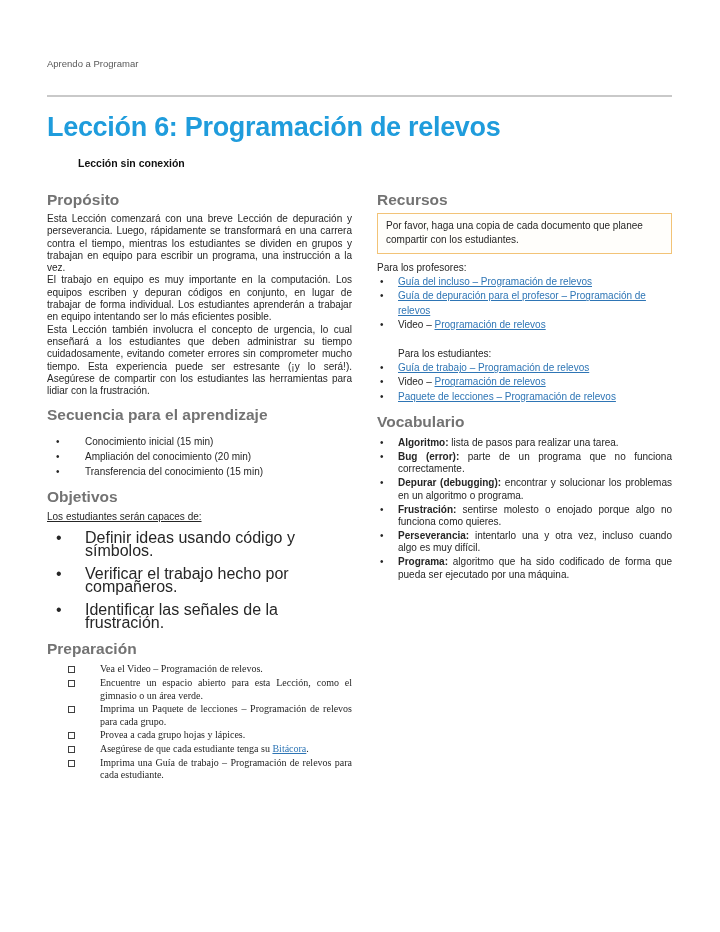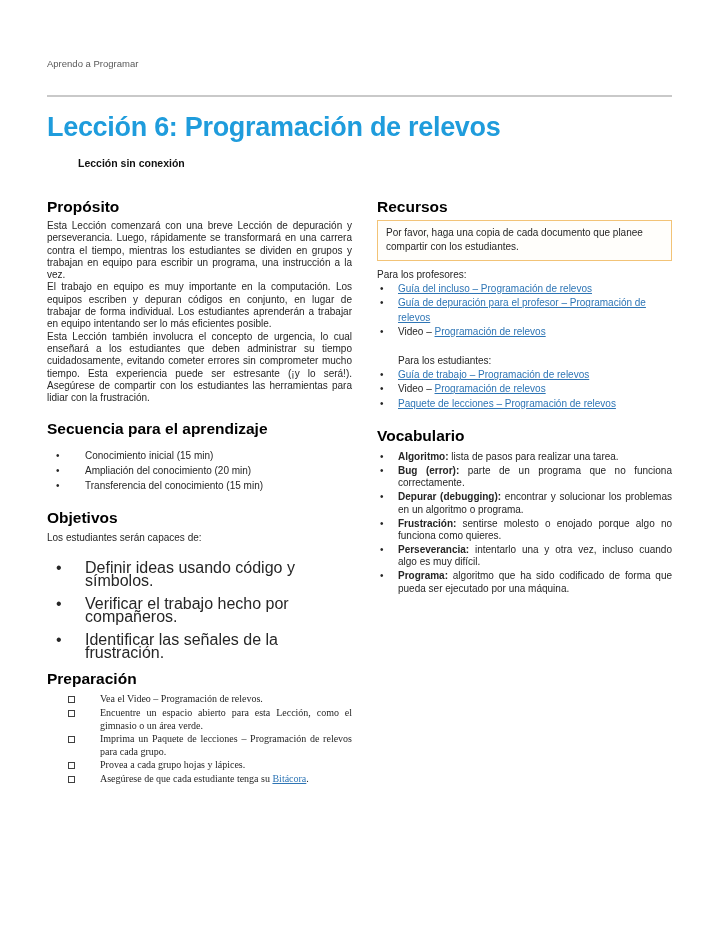--- a/index.html
+++ b/index.html
@@ -11,31 +11,31 @@
   }
   .doc-header { font-size:9.5px; color:#595959; }
   .header-rule { border:0; border-top:2px solid #c9c9c9; margin:26px 0 0 0; }
   .title { color:#1f9cdc; font-size:27px; font-weight:bold; margin:15px 0 0 0; letter-spacing:-0.3px; }
   .subtitle { font-size:10.5px; font-weight:bold; margin-top:14px; color:#111;padding-left:31px; }
 
   .columns { display:flex; gap:25px; margin-top:13px; }
   .col-left  { width:305px; flex:0 0 305px; }
   .col-right { width:295px; flex:0 0 295px; }
 
-  h2.sec { font-size:15.5px; font-weight:bold; margin:16px 0 4px 0; color:#000000; }
+  h2.sec { font-size:15.5px; font-weight:bold; margin:9px 0 4px 0; color:#737373; }
   .sec-gap { margin-top:15px; }
 
   .para { font-size:10px; line-height:12.3px; text-align:justify; margin:0; }
 
   .b-item { position:relative; padding-left:38px; font-size:10px; line-height:15px; }
   .b-item::before { content:"\2022"; position:absolute; left:9px; top:0; }
 
   .obj-item { position:relative; padding-left:38px; font-size:16px; line-height:12.5px; margin-bottom:11px; }
   .obj-item::before { content:"\2022"; position:absolute; left:9px; top:0; }
-  .obj-intro { font-size:10px; line-height:13px; margin:0 0 18px 0; }
+  .obj-intro { font-size:10px; line-height:13px; margin:0 0 9px 0;text-decoration:underline; }
 
   .check-item { position:relative; padding-left:53px; font-size:10px; line-height:12.6px; text-align:justify; margin:0 0 1px 0;font-family:Liberation Serif, serif; }
   .check-box { position:absolute; left:21px; top:3px; width:5px; height:5px; border:1px solid #404040; }
 
   .attention { border:1px solid #f2c377; background:#fffefb; padding:5px 8px 7px 8px; font-size:10px; line-height:13.5px; margin:3px 0 7px 0; }
 
   .rc-label { font-size:10px; line-height:14px; }
   .rc-indent { padding-left:21px; }
   .rc-item { position:relative; padding-left:21px; font-size:10px; line-height:14.3px; }
   .rc-item::before { content:"\2022"; position:absolute; left:3px; top:0; }

